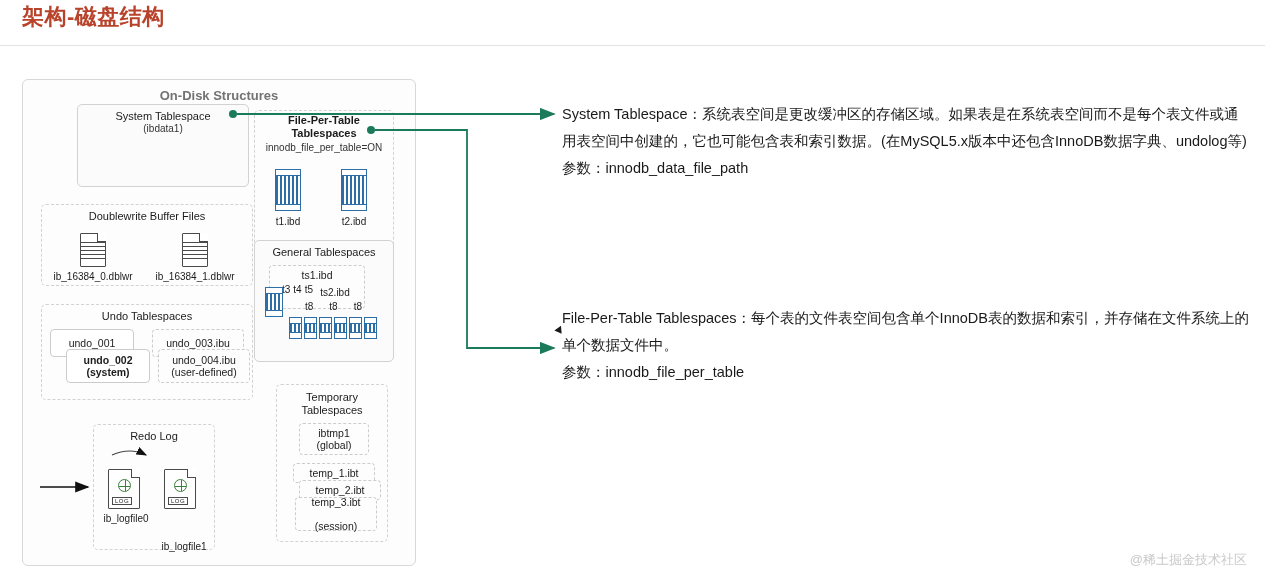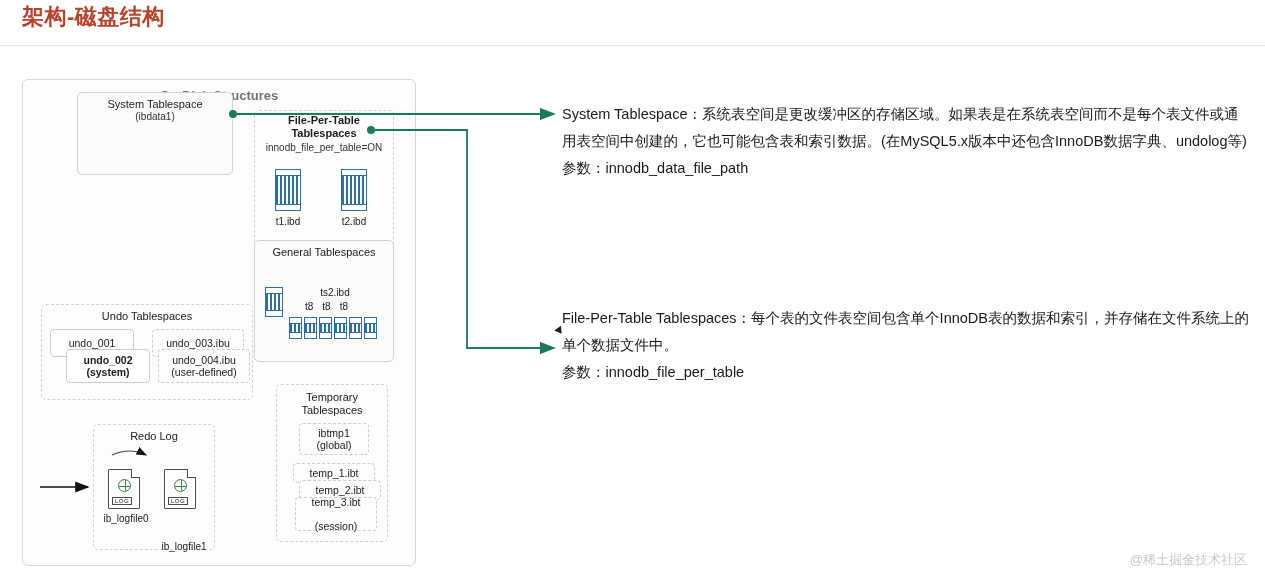--- a/index.html
+++ b/index.html
@@ -255,42 +255,61 @@
 </style>
 </head>
 <body>
 
 <div class="slide-title">架构-磁盘结构</div>
 <div class="title-rule"></div>
 
 <div class="diagram-card">
   <div class="diagram-heading">On-Disk Structures</div>
 
-  <div class="box" style="left:54px; top:12px; width:156px; height:83px;">
+  <div class="box" style="left:54px; top:24px; width:172px; height:83px;">
     <div class="box-title">System Tablespace</div>
     <div class="sub">(ibdata1)</div>
   </div>
 
   <div class="box dashed" style="left:231px; top:30px; width:140px; height:144px;">
     <div class="box-title bold" style="padding-top:3px;">File-Per-Table</div>
     <div class="box-title bold" style="padding-top:0;">Tablespaces</div>
     <div class="sub" style="margin-top:2px;">innodb_file_per_table=ON</div>
 
     <div class="db-icon" style="left:20px; top:58px;"></div>
     <div class="db-icon" style="left:86px; top:58px;"></div>
     <div class="caption" style="left:10px; top:105px; width:46px;">t1.ibd</div>
     <div class="caption" style="left:76px; top:105px; width:46px;">t2.ibd</div>
   </div>
 
+  <div class="box dashed" style="left:18px; top:124px; width:212px; height:82px;">
+    <div class="box-title">Doublewrite Buffer Files</div>
+    <div class="doc-icon" style="left:38px; top:28px;">
+        <span class="fold"></span>
+      </div>
+    <div class="doc-icon" style="left:140px; top:28px;">
+        <span class="fold"></span>
+      </div>
+    <div class="caption" style="left:6px; top:66px; width:90px;">ib_16384_0.dblwr</div>
+    <div class="caption" style="left:108px; top:66px; width:90px;">ib_16384_1.dblwr</div>
+  </div>
 
   <div class="box" style="left:231px; top:160px; width:140px; height:122px;">
     <div class="box-title">General Tablespaces</div>
+    <div class="inner-box dashed" style="left:14px; top:24px; width:96px; height:44px; justify-content:flex-start; padding-top:3px;">
+      <span>ts1.ibd</span>
+      <div class="grid-row" style="left:12px; top:18px;">
+        <span style="font-size:10px;">t3</span>
+        <span style="font-size:10px;">t4</span>
+        <span style="font-size:10px;">t5</span>
+      </div>
+    </div>
     <div class="db-icon small" style="left:10px; top:46px;"></div>
     <div class="caption" style="left:52px; top:46px; width:56px;">ts2.ibd</div>
-    <div class="grid-row" style="left:50px; top:60px; gap:9px;">
+    <div class="grid-row" style="left:50px; top:60px; gap:16px;">
       <span style="font-size:10px;">t8</span>
       <span style="font-size:10px;">t8</span>
       <span style="font-size:10px;">t8</span>
     </div>
     <div class="grid-row" style="left:34px; top:76px; gap:2px;">
       <span class="db-icon tiny" style="position:relative; left:0; top:0;"></span>
       <span class="db-icon tiny" style="position:relative; left:0; top:0;"></span>
       <span class="db-icon tiny" style="position:relative; left:0; top:0;"></span>
       <span class="db-icon tiny" style="position:relative; left:0; top:0;"></span>
       <span class="db-icon tiny" style="position:relative; left:0; top:0;"></span>

